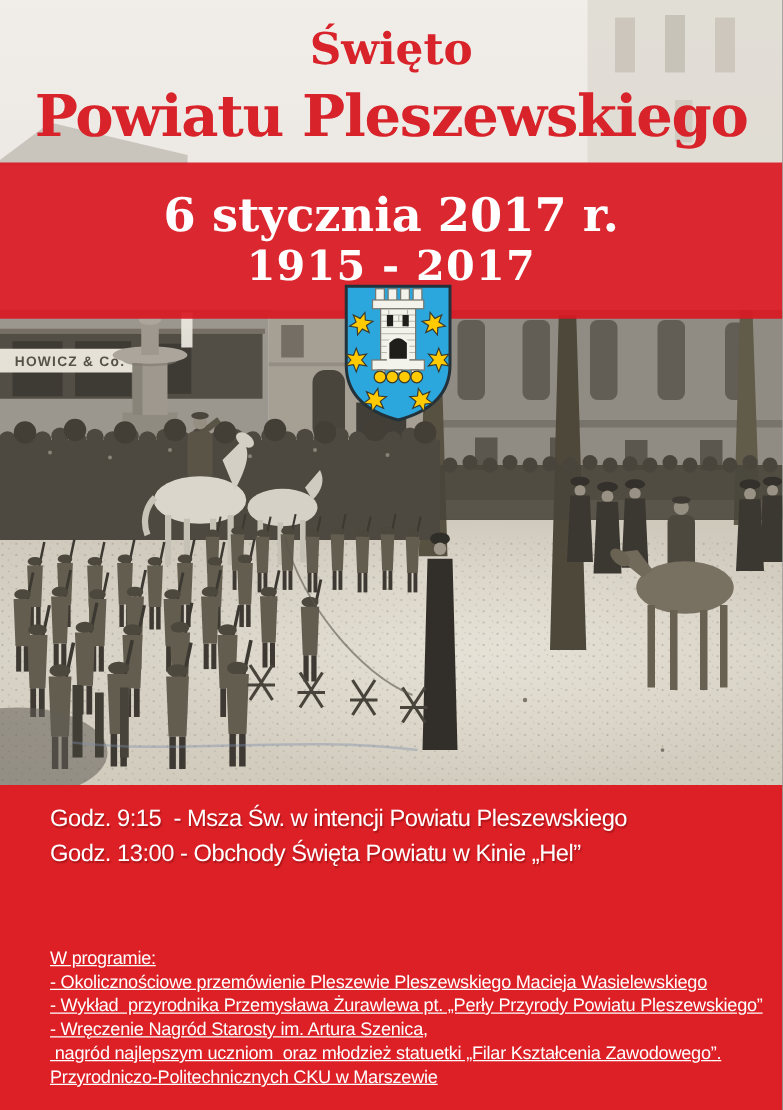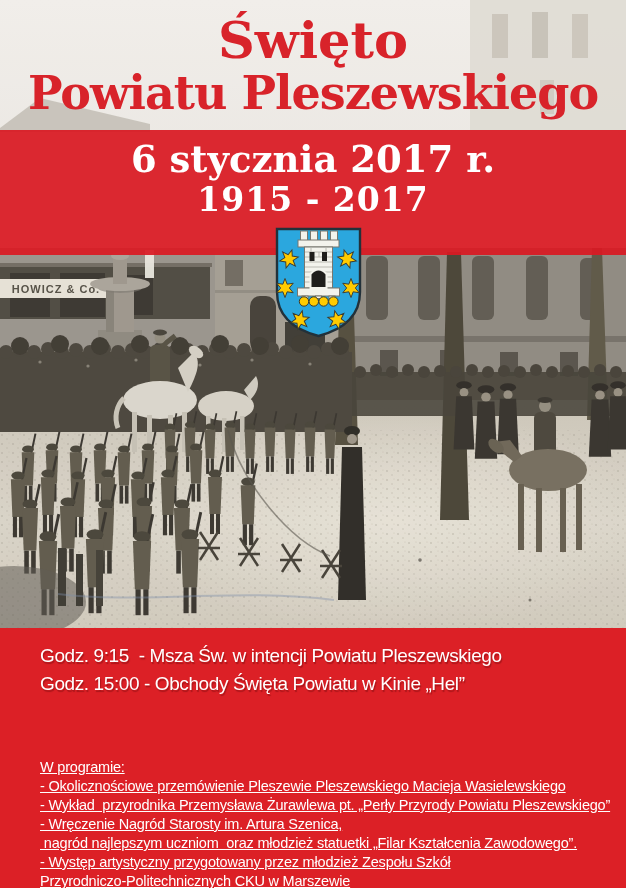--- a/index.html
+++ b/index.html
@@ -6,28 +6,28 @@
   .poster {
     position:relative; width:626px; height:888px; overflow:hidden;
     background:#ece9e3; font-family:"Liberation Sans", sans-serif;
     margin:0 auto;
   }
   .photo-svg { position:absolute; left:0; top:0; display:block; }
   .title-block {
     position:absolute; top:12px; left:0; width:626px; text-align:center;
     color:#d8232a; font-family:"DejaVu Serif", serif; font-weight:bold;
   }
-  .title-line1 { font-size:51px; line-height:56px; }
+  .title-line1 { font-size:35px; line-height:56px; }
   .title-line2 { font-size:46px; line-height:50px; letter-spacing:-1px; }
   .banner {
     position:absolute; top:130px; left:0; width:626px; height:125px;
     background:rgba(217,25,34,0.93); text-align:center; color:#ffffff;
     font-family:"DejaVu Serif", serif; font-weight:bold;
   }
-  .banner-date { margin-top:7px; font-size:37px; line-height:44px; }
+  .banner-date { margin-top:20px; font-size:37px; line-height:44px; }
   .banner-years { font-size:33px; line-height:38px; letter-spacing:1px; }
   .crest { position:absolute; left:271px; top:226px; }
   .bottom-panel {
     position:absolute; top:628px; left:0; width:626px; height:260px;
     background:#dc2026; color:#ffffff;
   }
   .sched { position:absolute; top:14px; left:40px; }
   .sched-line {
     font-size:19px; font-weight:normal; line-height:28px; letter-spacing:-0.4px;
     white-space:pre; text-shadow:1px 1.5px 1px rgba(110,8,10,0.45);
@@ -357,26 +357,25 @@
       <circle cx="33" cy="75.5" r="4.7"></circle>
       <circle cx="42.8" cy="75.5" r="4.7"></circle>
       <circle cx="52.6" cy="75.5" r="4.7"></circle>
       <circle cx="62.4" cy="75.5" r="4.7"></circle>
     </g>
   </svg>
 
   <div class="bottom-panel">
     <div class="sched">
       <div class="sched-line">Godz. 9:15  - Msza Św. w intencji Powiatu Pleszewskiego</div>
-      <div class="sched-line">Godz. 15:00 - Obchody Święta Powiatu w Kinie „Hel”</div>
+      <div class="sched-line">Godz. 13:00 - Obchody Święta Powiatu w Kinie „Hel”</div>
     </div>
     <div class="prog">
       <div class="prog-line">W programie:</div>
       <div class="prog-line">- Okolicznościowe przemówienie Pleszewie Pleszewskiego Macieja Wasielewskiego</div>
       <div class="prog-line">- Wykład  przyrodnika Przemysława Żurawlewa pt. „Perły Przyrody Powiatu Pleszewskiego”</div>
       <div class="prog-line">- Wręczenie Nagród Starosty im. Artura Szenica,</div>
       <div class="prog-line"> nagród najlepszym uczniom  oraz młodzież statuetki „Filar Kształcenia Zawodowego”.</div>
-      <div class="prog-line">- Występ artystyczny przygotowany przez młodzież Zespołu Szkół</div>
       <div class="prog-line">Przyrodniczo-Politechnicznych CKU w Marszewie</div>
     </div>
   </div>
 
 </div>
 
 </body></html>

